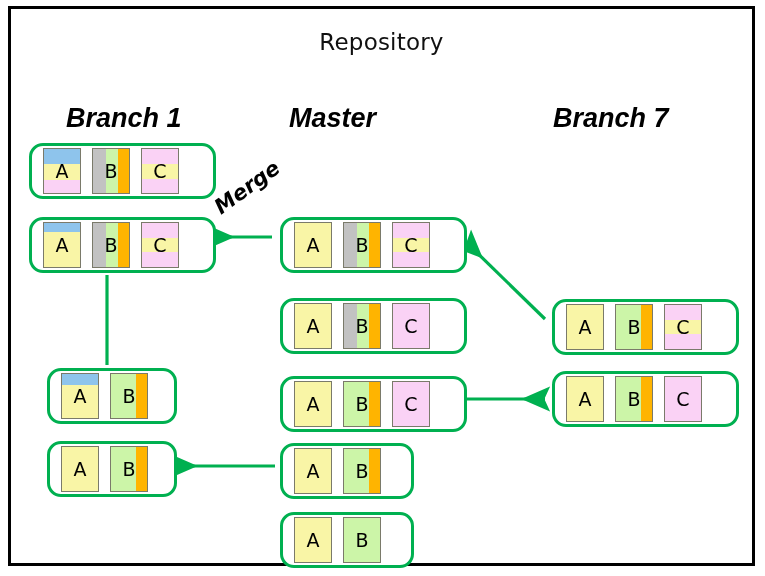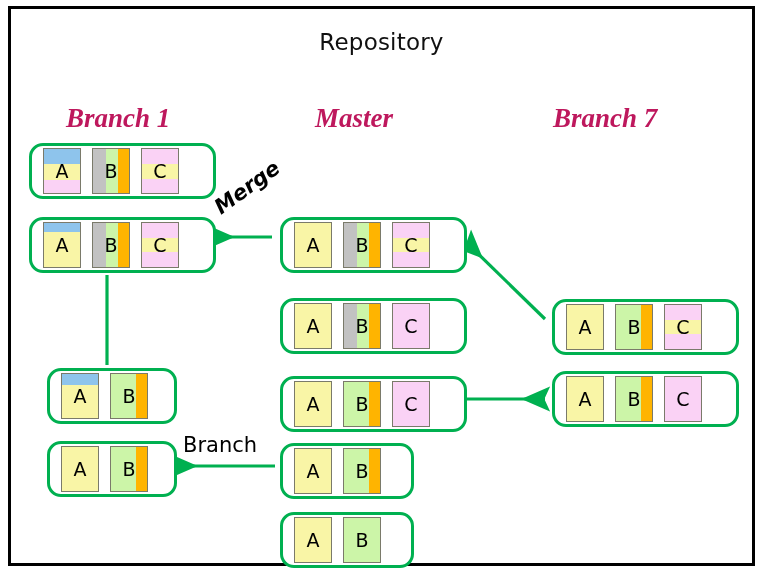--- a/index.html
+++ b/index.html
@@ -24,22 +24,22 @@
     font-size:23px;
     color:#101010;
     font-family:"DejaVu Sans", sans-serif;
     letter-spacing:0.2px;
   }
   .col-header{
     position:absolute;
     font-style:italic;
     font-weight:bold;
     font-size:27px;
-    color:#be185d;
-    font-family:Liberation Serif, serif;
+    color:#000000;
+    font-family:Liberation Sans, sans-serif;
     white-space:nowrap;
   }
   
   .commit{
     position:absolute;
     border:3px solid #00b050;
     border-radius:14px;
     background:#ffffff;
     box-sizing:border-box;
     display:flex;
@@ -97,21 +97,21 @@
   }
 </style>
 </head>
 <body>
 
 <div id="repo-frame">
 
   <div id="page-title">Repository</div>
 
   <div class="col-header" style="left:55px; top:94px;">Branch 1</div>
-  <div class="col-header" style="left:304px; top:94px;">Master</div>
+  <div class="col-header" style="left:278px; top:94px;">Master</div>
   <div class="col-header" style="left:542px; top:94px;">Branch 7</div>
 
   <svg class="arrows" viewBox="0 0 747 560">
     <defs>
       <marker id="ah" markerWidth="9" markerHeight="9" refX="7.4" refY="4.5" orient="auto" markerUnits="strokeWidth">
         <path d="M0,4.5 L9,0.6 L7.2,4.5 L9,8.4 Z" fill="#00b050"></path>
       </marker>
     </defs>
 
     <line x1="261" y1="228" x2="200" y2="228" stroke="#00b050" stroke-width="3.2" marker-end="url(#ah)"></line>
@@ -119,21 +119,20 @@
     <line x1="534" y1="310" x2="455" y2="233" stroke="#00b050" stroke-width="3.2" marker-end="url(#ah)"></line>
 
     <line x1="452" y1="390" x2="534" y2="390" stroke="#00b050" stroke-width="3.2" marker-end="url(#ah)"></line>
 
     <line x1="264" y1="457" x2="163" y2="457" stroke="#00b050" stroke-width="3.2" marker-end="url(#ah)"></line>
 
     <line x1="96" y1="266" x2="96" y2="356" stroke="#00b050" stroke-width="3.2"></line>
   </svg>
 
   <div class="edge-label merge" style="left:213px; top:186px;">Merge</div>
-  <div class="edge-label" style="left:172px; top:424px;">Branch</div>
 
   <div id="commit-layer">
       <div class="commit" style="left: 18px; top: 134px; width: 187px; height: 56px;">
         <div class="file">
           <div class="bands h">
             <i style="background: rgb(142, 196, 236); height: 34%; width: 100%;"></i>
             <i style="background: rgb(249, 245, 166); height: 36%; width: 100%;"></i>
             <i style="background: rgb(250, 210, 245); height: 30%; width: 100%;"></i>
           </div>
           <span class="letter">A</span>

